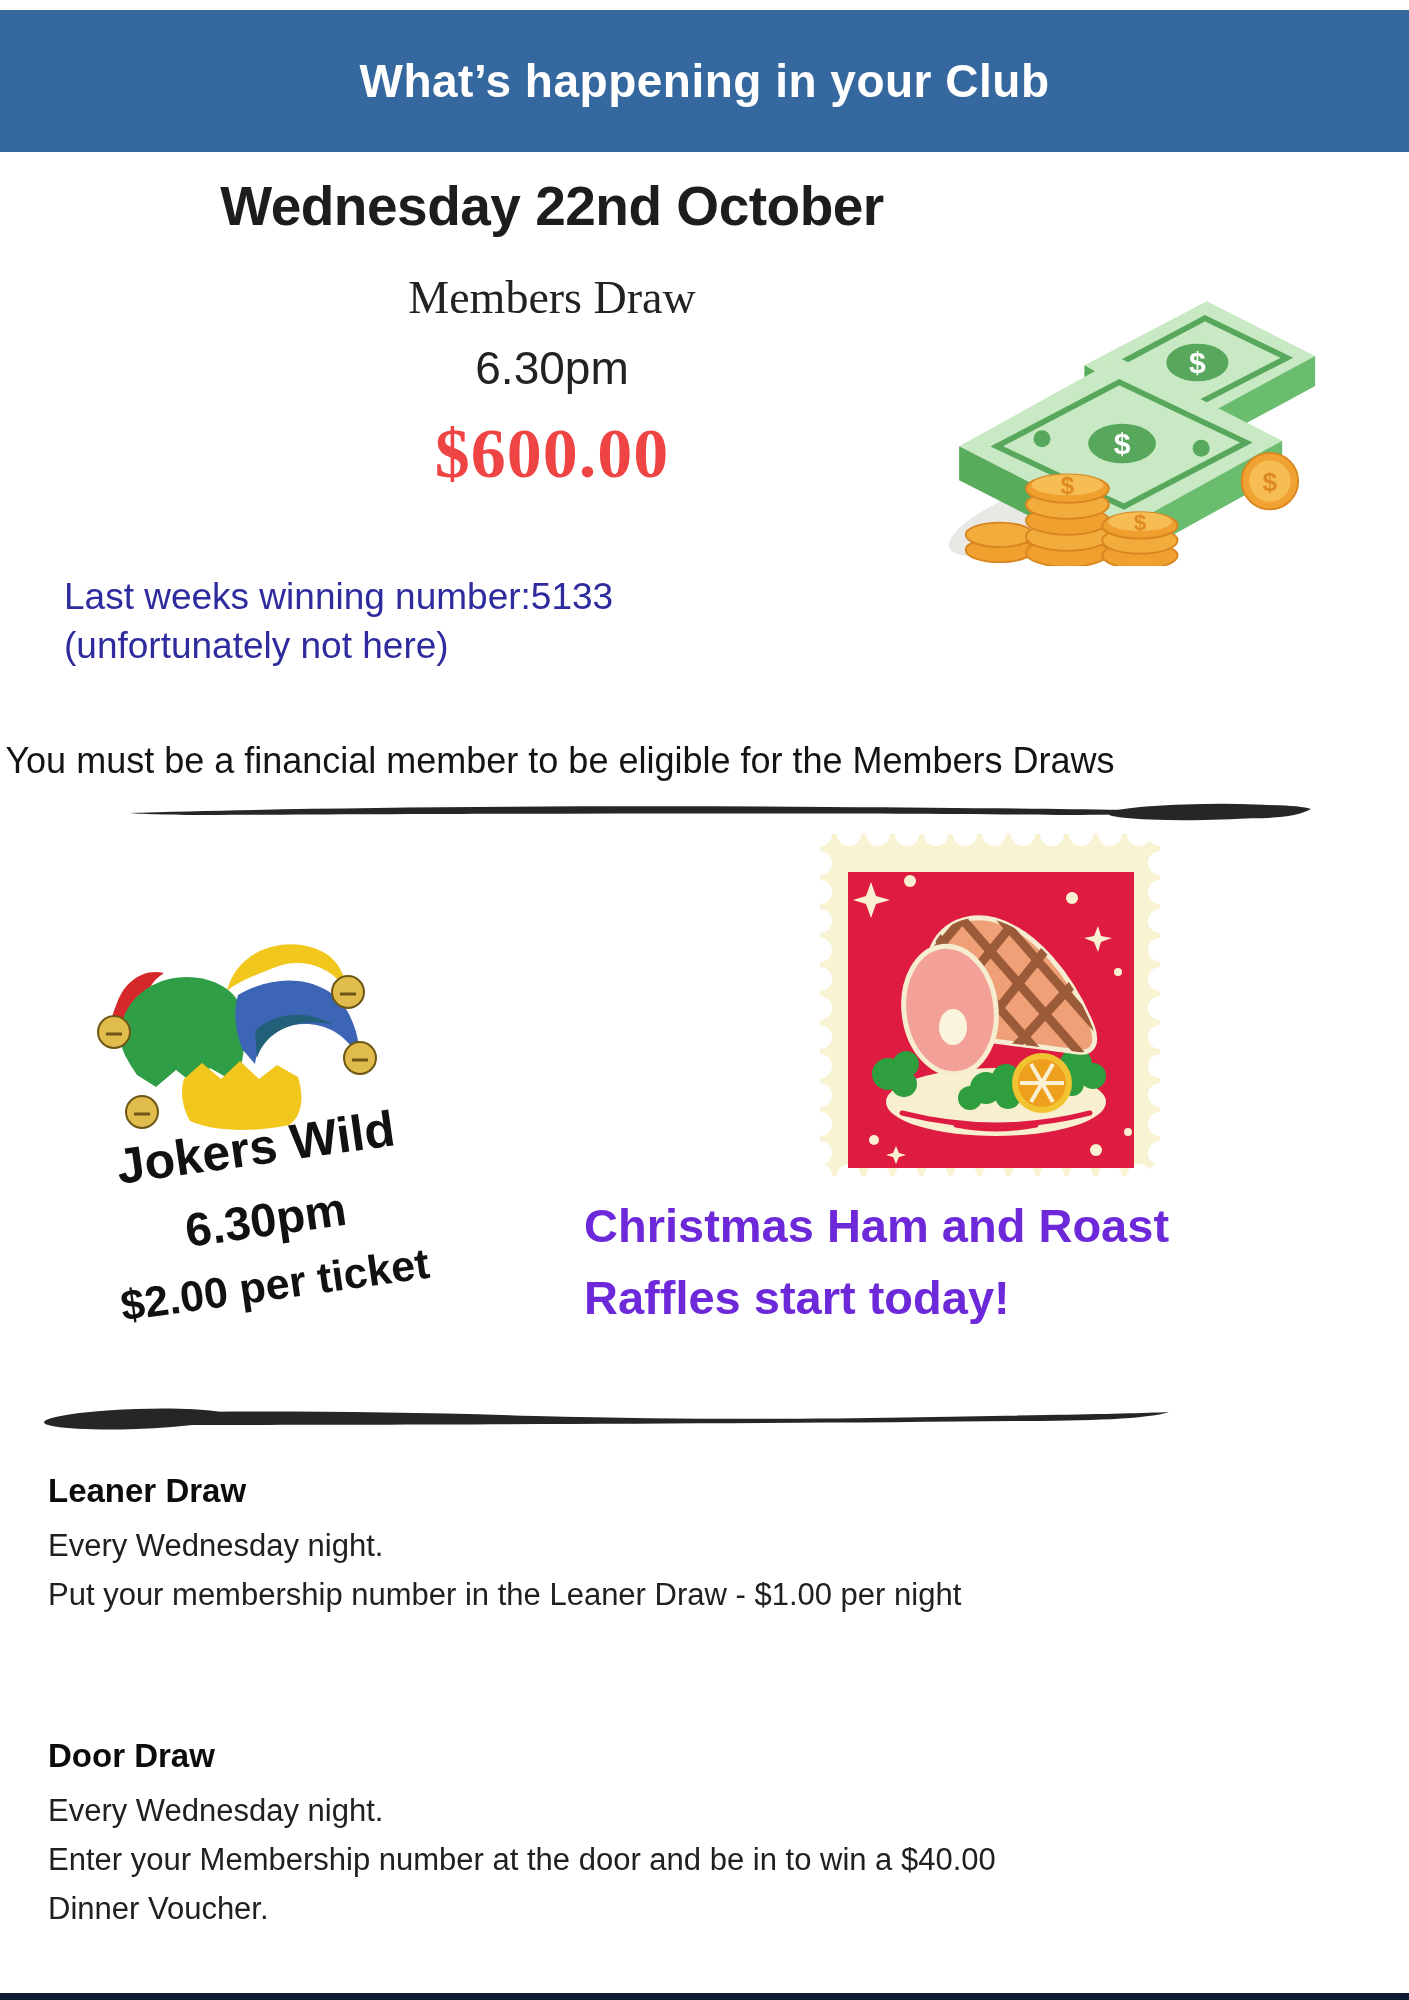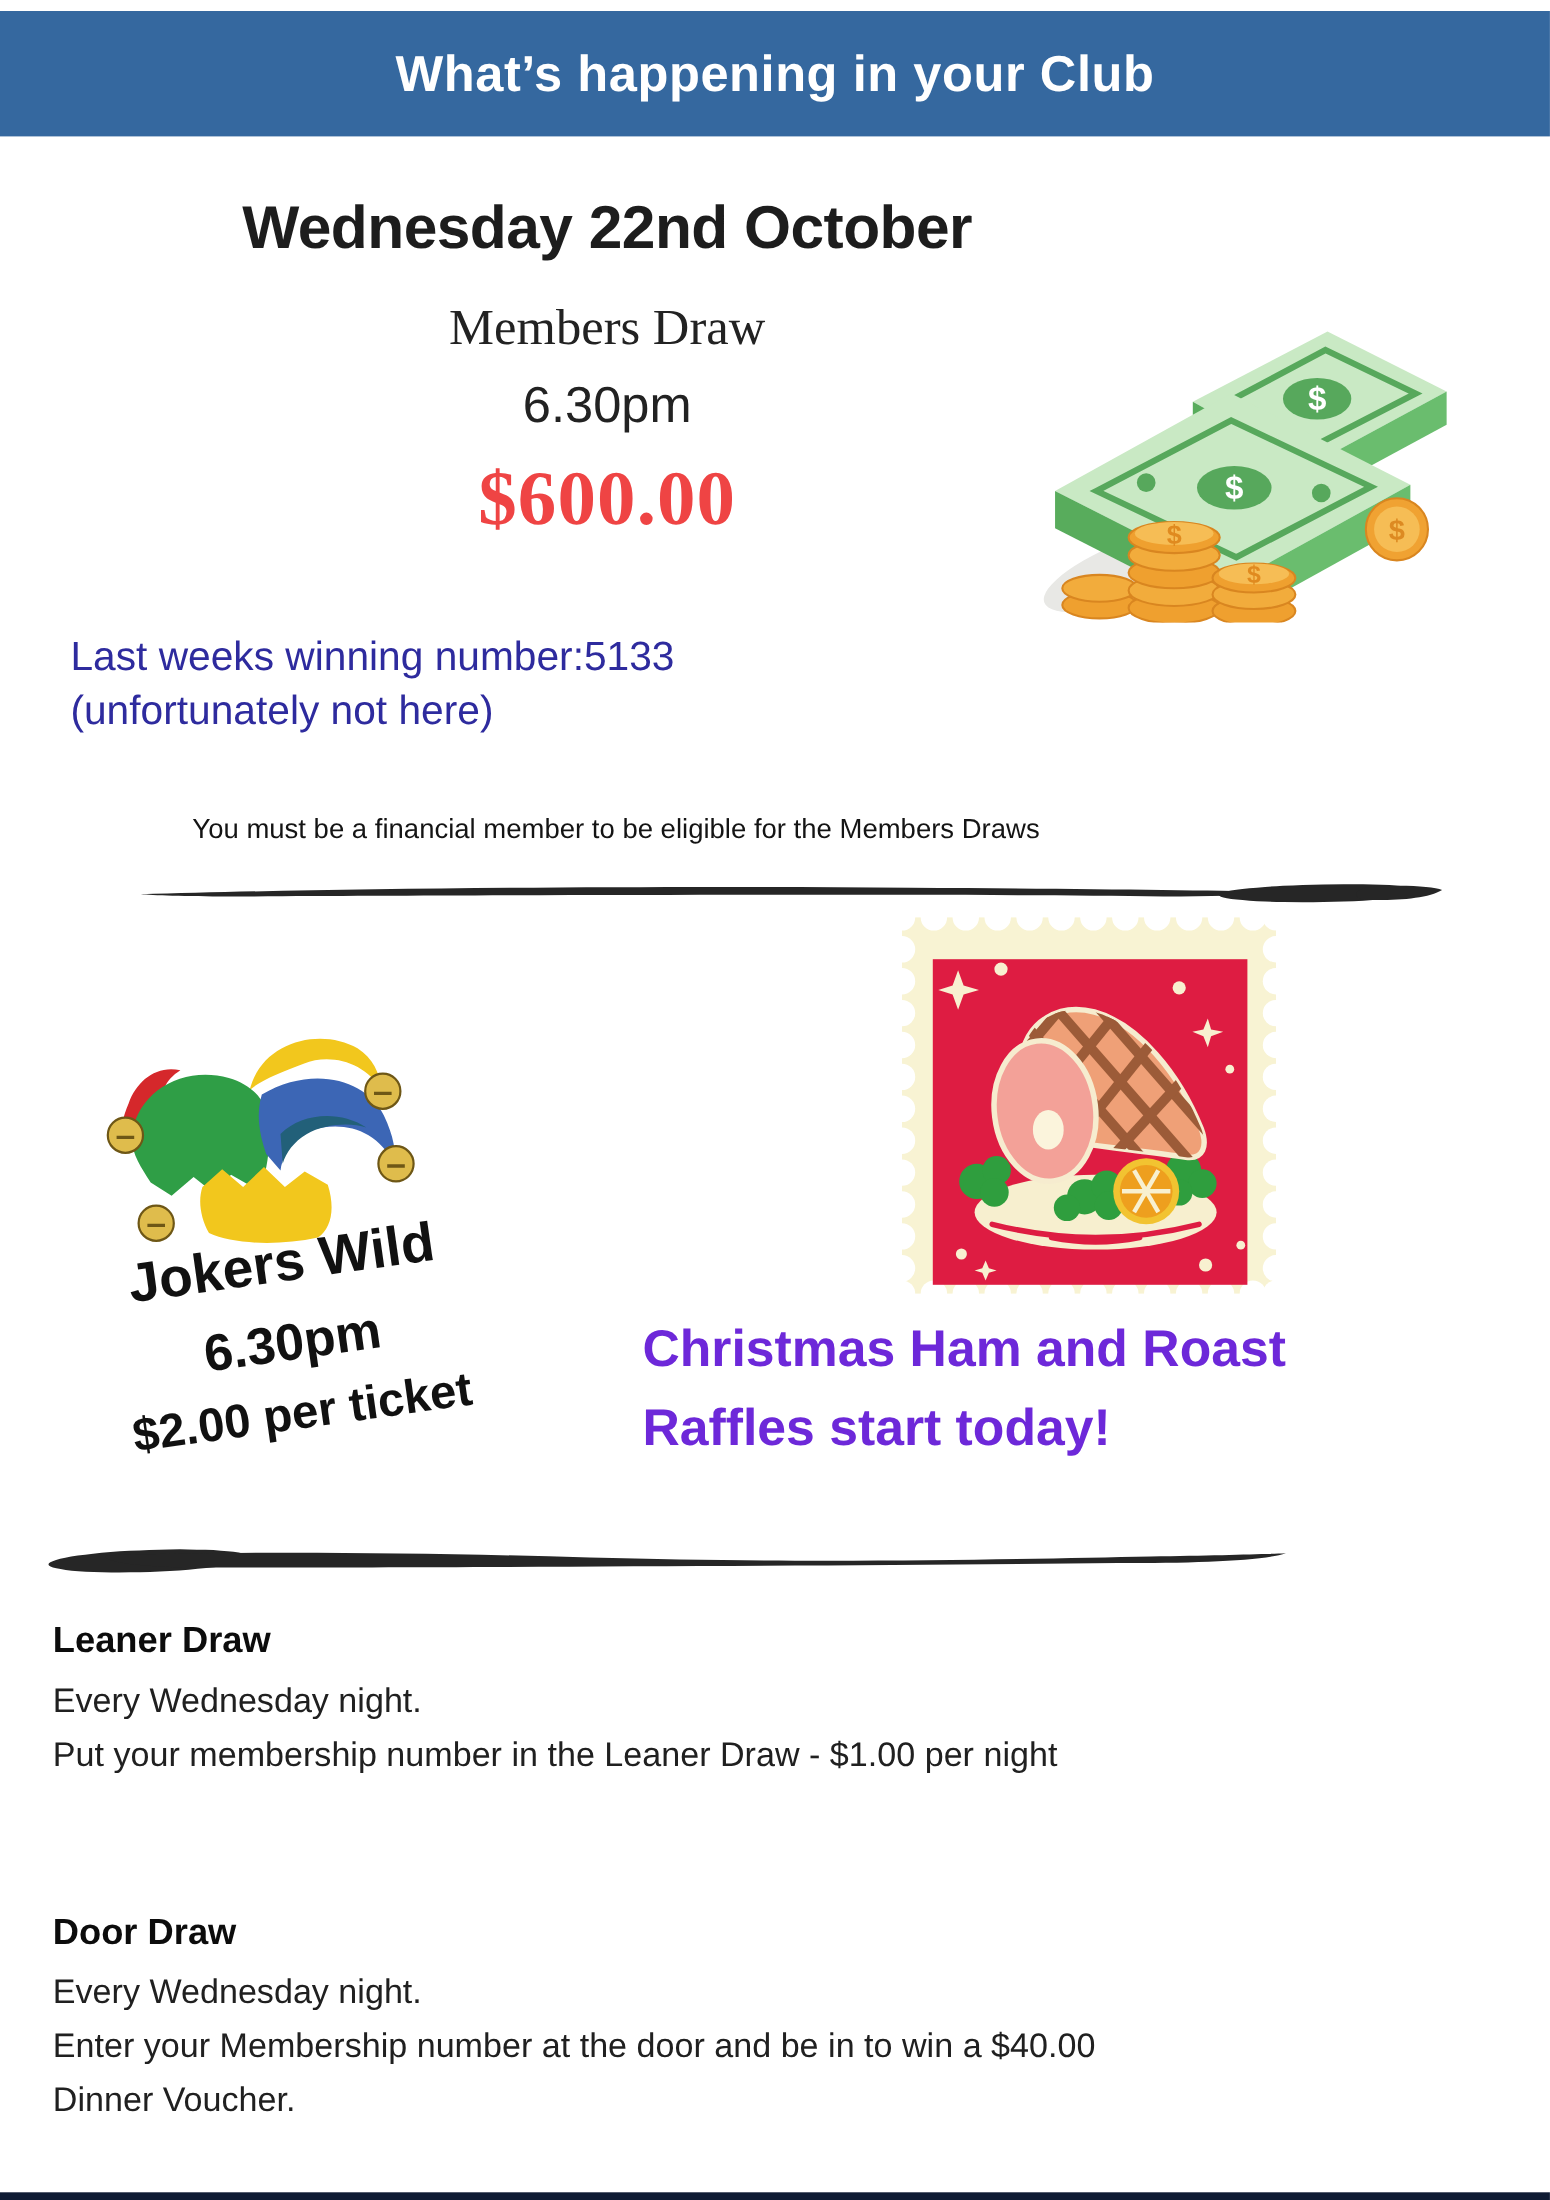--- a/index.html
+++ b/index.html
@@ -3,31 +3,31 @@
 <meta charset="utf-8">
 <style>
   html,body{margin:0;padding:0;background:#ffffff;}
   .canvas{
     position:relative;width:1409px;height:2000px;margin:0 auto;
     background:#ffffff;overflow:hidden;
     font-family:"Liberation Sans",sans-serif;color:#1d1d1d;
   }
   .abs{position:absolute;}
   
-  .header-bar{left:0;top:10px;width:1409px;height:114px;background:#35689F;
+  .header-bar{left:0;top:10px;width:1409px;height:142px;background:#35689F;
     display:flex;align-items:center;justify-content:center;}
   .header-title{color:#ffffff;font-size:46px;font-weight:700;letter-spacing:.5px;}
   
   .col-left{left:0;top:0;width:1104px;text-align:center;}
   .date-heading{top:174px;font-size:55px;font-weight:800;letter-spacing:-.5px;}
   .md-title{top:271px;font-size:46px;font-weight:400;color:#222;font-family:Liberation Serif, serif;}
   .md-time{top:341px;font-size:46px;font-weight:400;color:#222;}
   .md-prize{top:414px;font-size:70px;font-weight:800;color:#ef4444;letter-spacing:1px;font-family:Liberation Serif, serif;}
   .lastweek{left:64px;top:572px;font-size:37px;line-height:49px;color:#2E2B9E;text-align:left;}
-  .eligibility{left:0;top:740px;width:1120px;text-align:center;font-size:25px;color:#141414;}
+  .eligibility{left:0;top:740px;width:1120px;text-align:center;font-size:36px;color:#141414;}
   
   .divider1{left:128px;top:798px;}
   .divider2{left:36px;top:1404px;}
   
   .jokers-block{left:42px;top:1118px;width:446px;text-align:center;
     transform:rotate(-8deg);transform-origin:50% 50%;font-weight:800;color:#111;}
   .jokers-l1{font-size:50px;}
   .jokers-l2{font-size:47px;margin-top:16px;}
   .jokers-l3{font-size:43px;margin-top:14px;}
   

